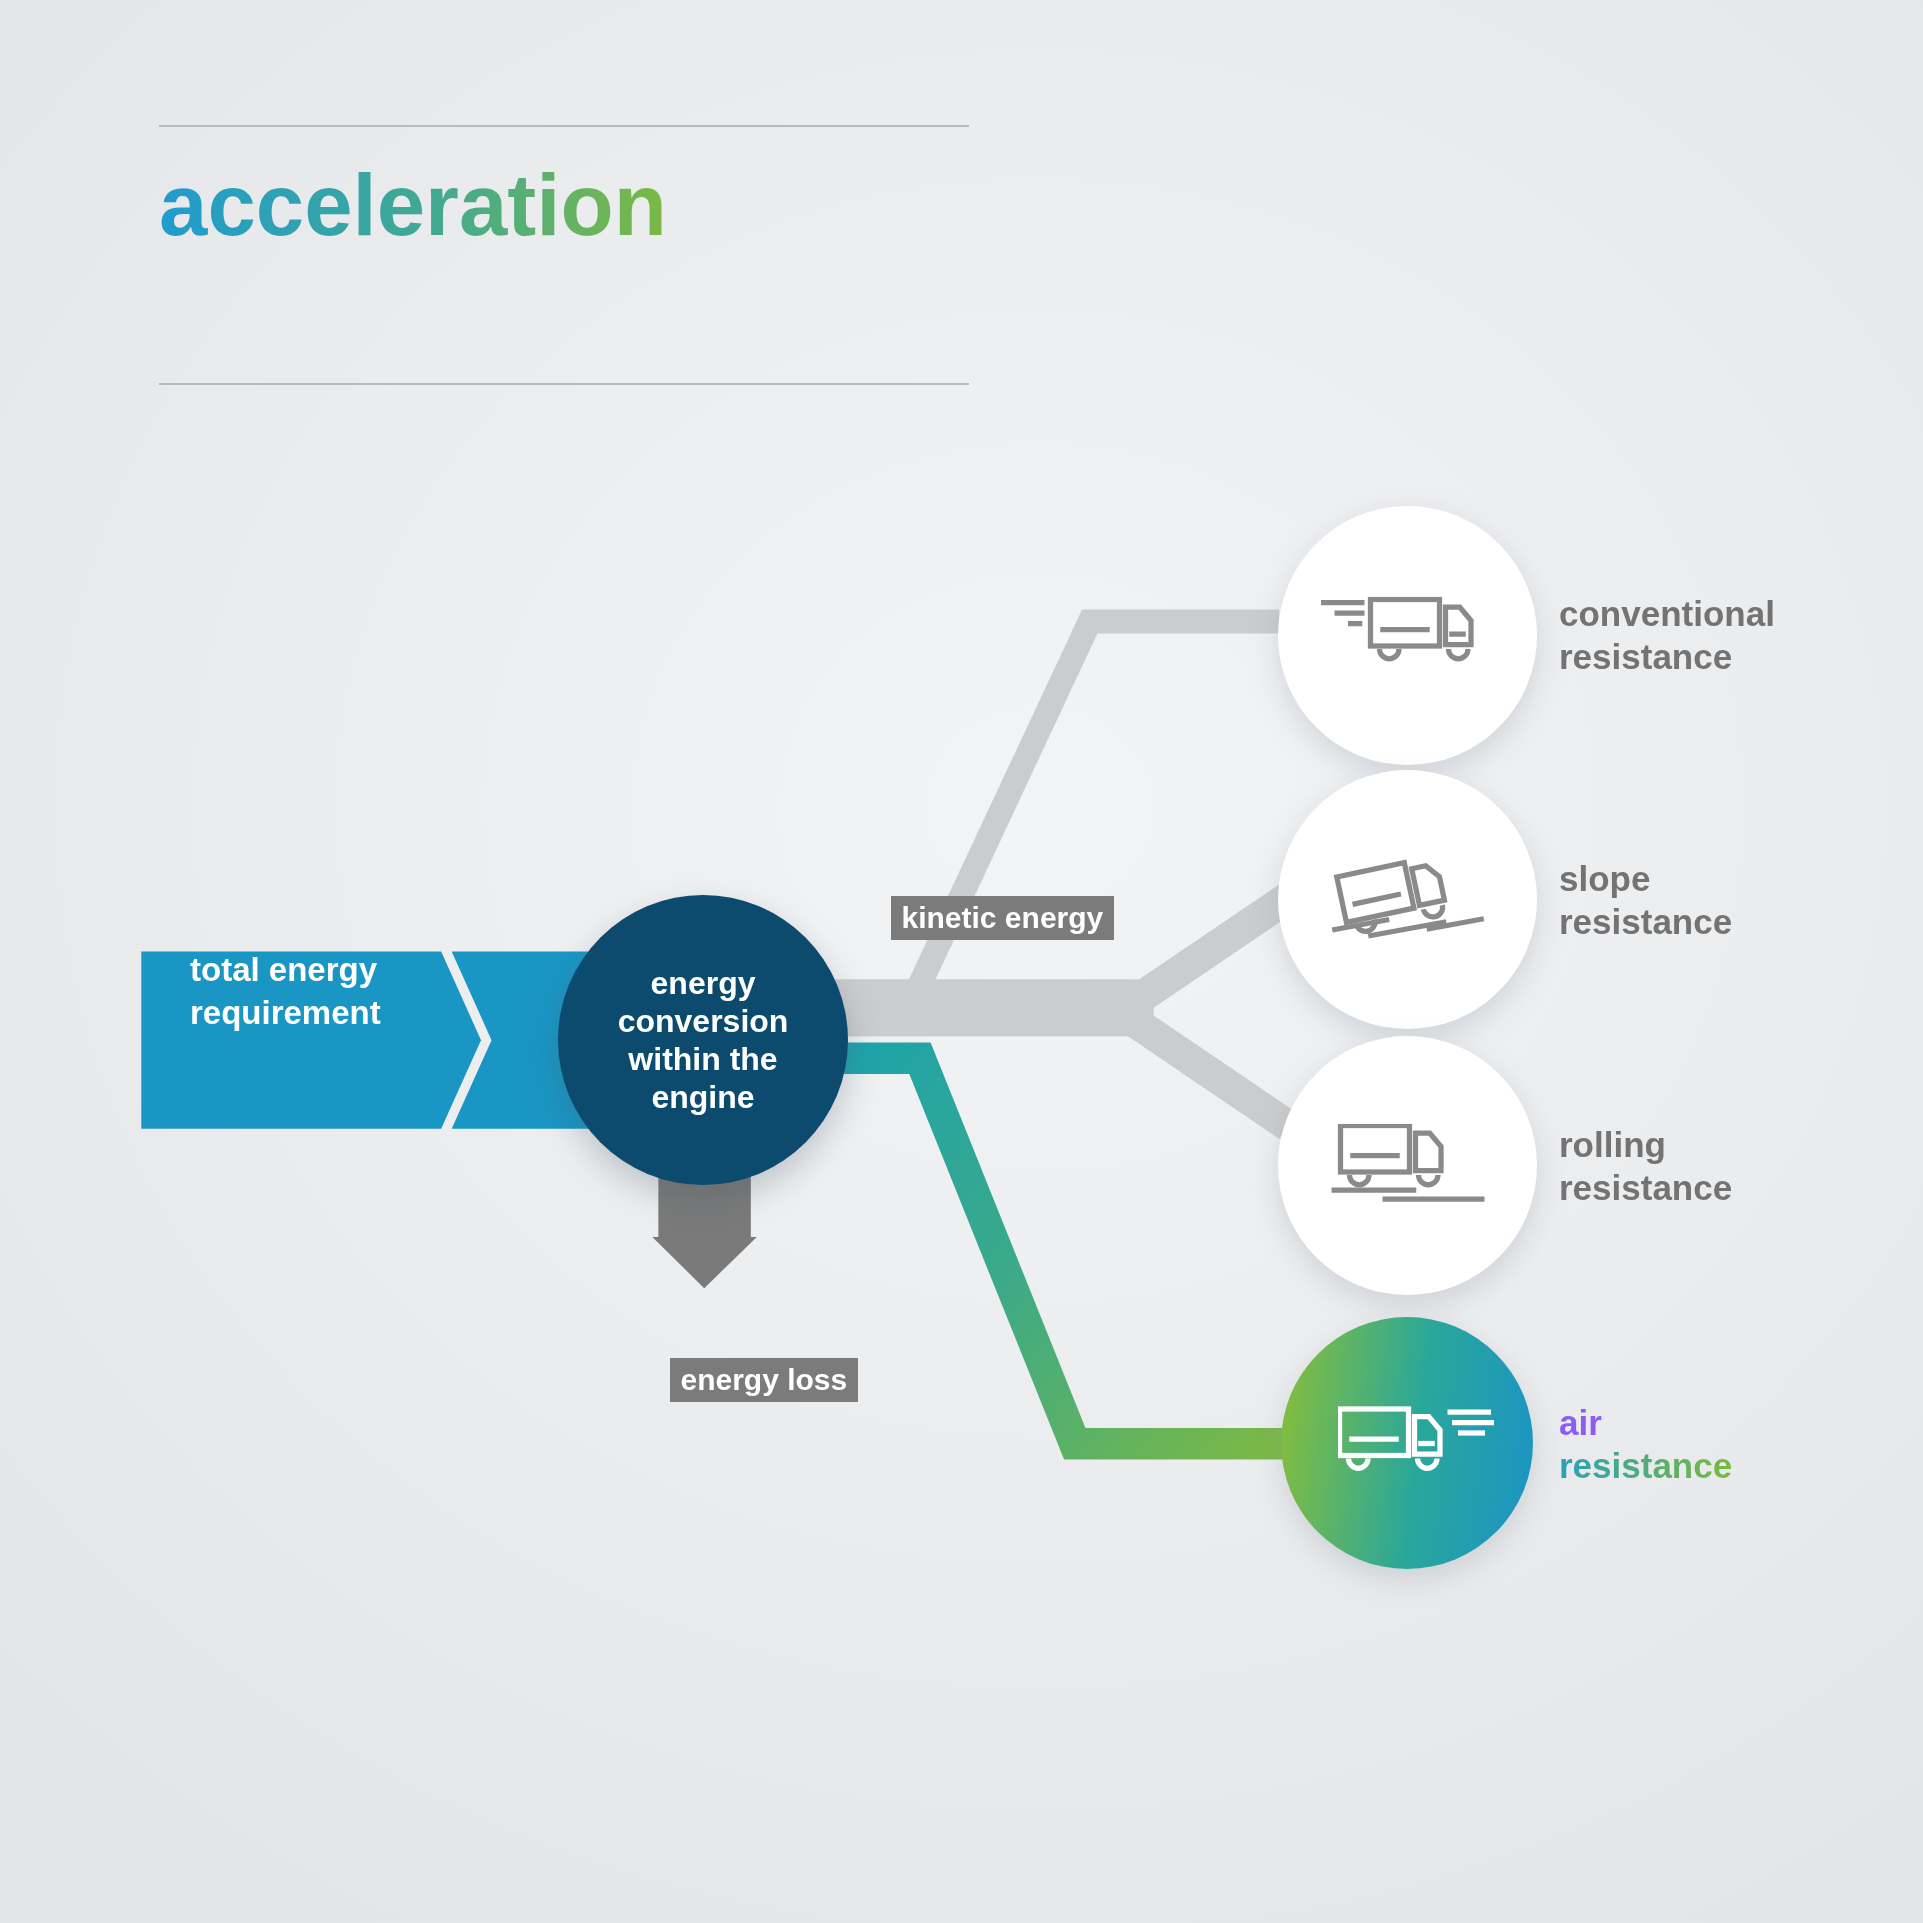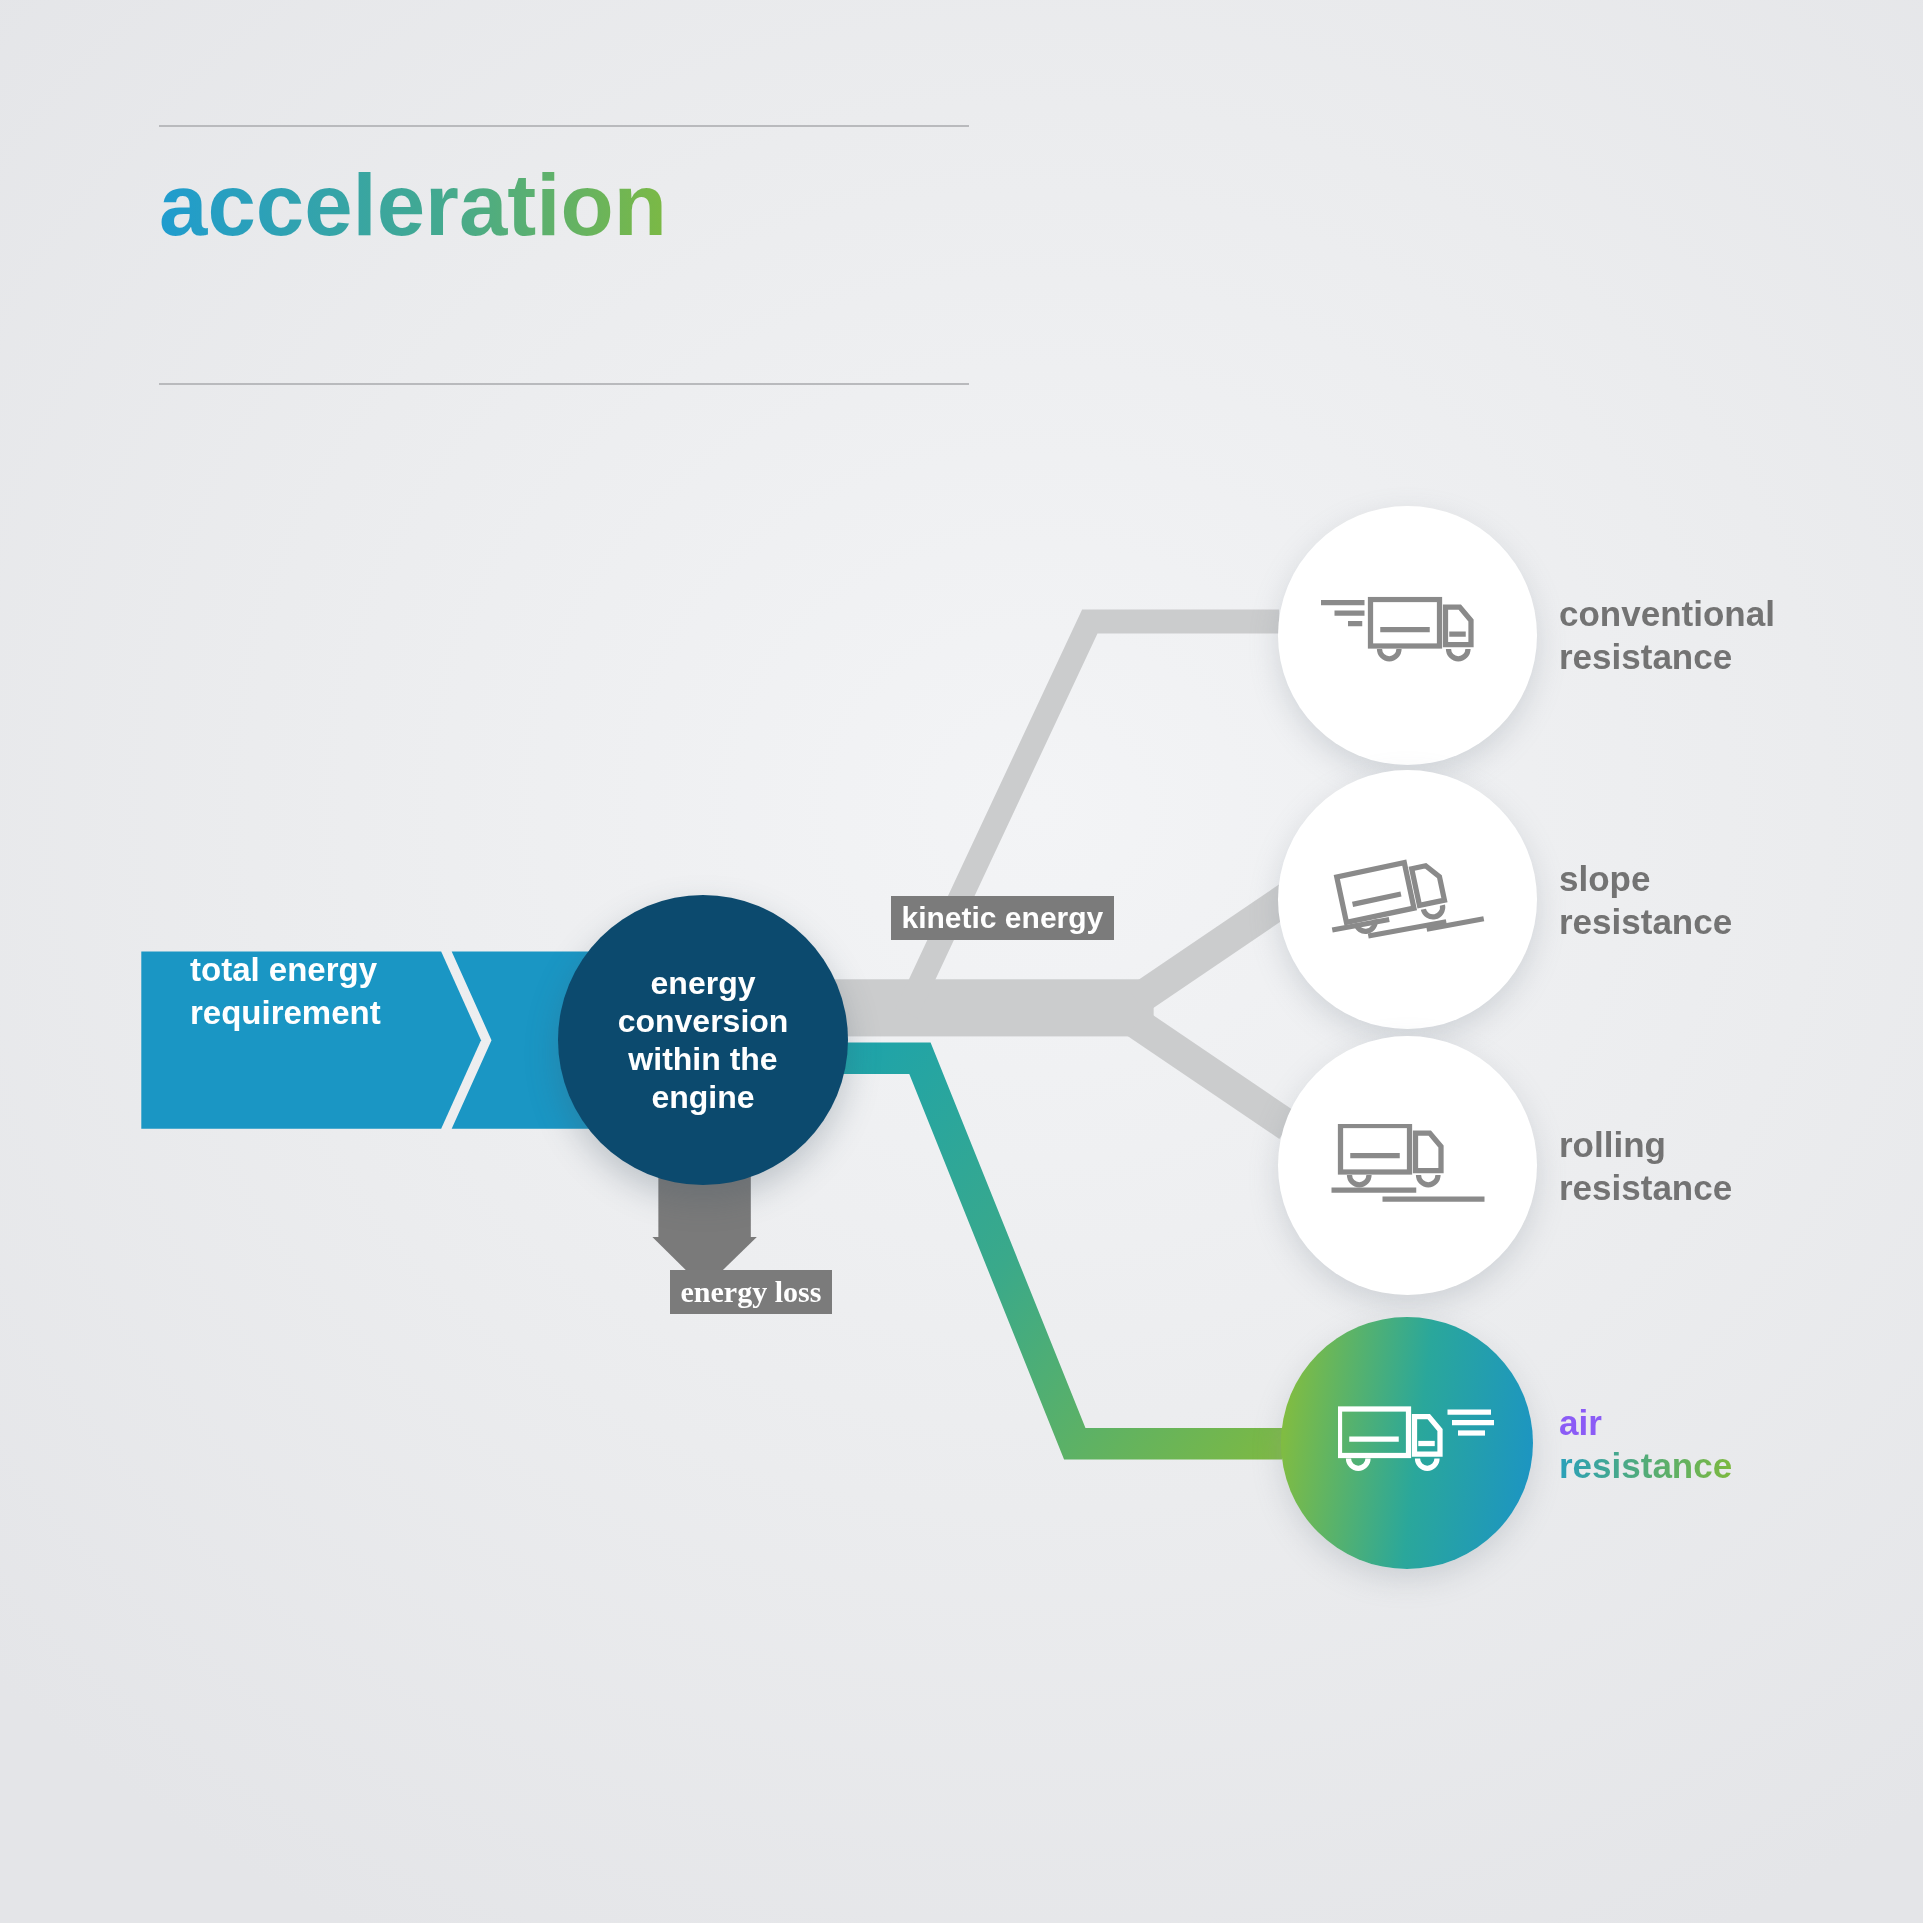--- a/index.html
+++ b/index.html
@@ -21,21 +21,21 @@
   svg.flow-svg{position:absolute;left:0;top:0;z-index:1;}
 
   .banner-text{position:absolute;left:190px;top:948px;z-index:3;color:#ffffff;font-weight:700;font-size:33px;line-height:43px;}
   .engine{position:absolute;left:558px;top:895px;width:290px;height:290px;border-radius:50%;
     background:#0c4a6e;z-index:2;box-shadow:0 13.5px 33px rgba(70,85,100,.28);
     display:flex;align-items:center;justify-content:center;}
   .engine-text{color:#ffffff;font-weight:700;font-size:32px;line-height:38px;text-align:center;}
 
   .tag{position:absolute;z-index:3;background:#7b7b7b;color:#ffffff;font-weight:700;font-size:30px;line-height:44px;padding:0 10.5px;white-space:nowrap;margin-left:48px;}
   .tag-kinetic{left:843px;top:896px;}
-  .tag-loss{left:622px;top:1270px;font-family:Liberation Serif, serif;}
+  .tag-loss{left:622px;top:1358px;}
 
   .node{position:absolute;width:259px;height:259px;border-radius:50%;background:#ffffff;z-index:2;
     box-shadow:0 10.5px 28.6px rgba(140,148,158,.30);
     display:flex;align-items:center;justify-content:center;}
   .node-acceleration{left:1278px;top:506px;}
   .node-slope{left:1278px;top:770px;}
   .node-rolling{left:1278px;top:1036px;}
   .node-air{left:1281px;top:1317px;width:252px;height:252px;
     background:linear-gradient(97deg,#83bd3f 4%,#2aa79b 54%,#1b93c6 100%);}
   .node svg{display:block;}

